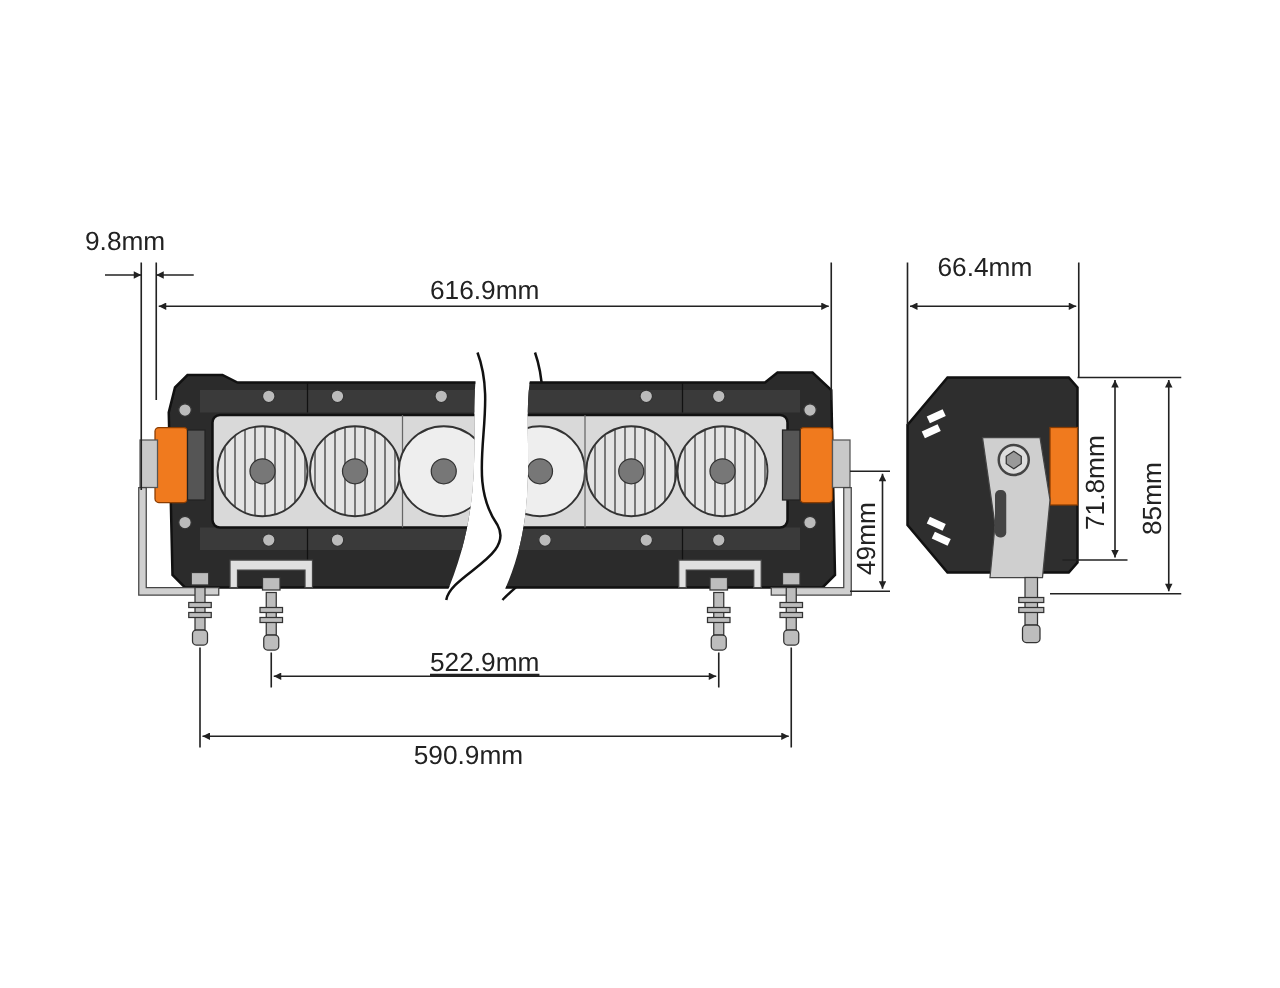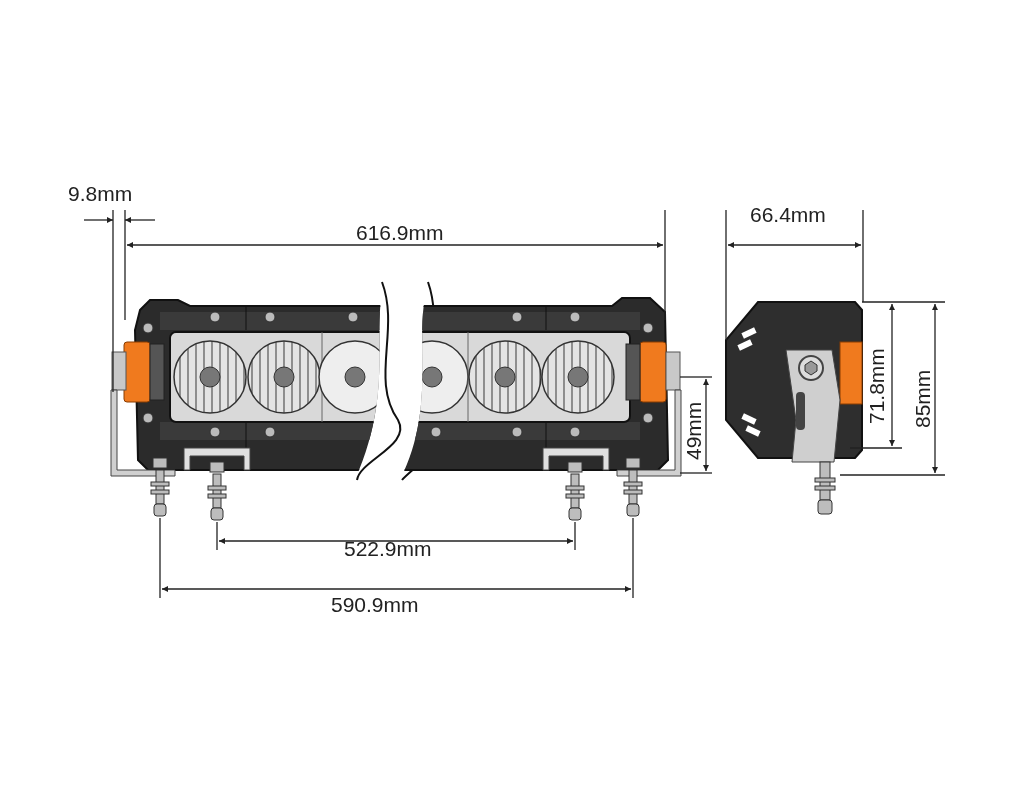--- a/index.html
+++ b/index.html
@@ -179,19 +179,19 @@
     <line x1="728" y1="245" x2="861" y2="245" marker-start="url(#arr)" marker-end="url(#arr)"></line>
     <line x1="862" y1="302" x2="945" y2="302"></line>
     <line x1="850" y1="448" x2="902" y2="448"></line>
     <line x1="840" y1="475" x2="945" y2="475"></line>
     <line x1="892" y1="304" x2="892" y2="446" marker-start="url(#arr)" marker-end="url(#arr)"></line>
     <line x1="935" y1="304" x2="935" y2="473" marker-start="url(#arr)" marker-end="url(#arr)"></line>
   </g>
 </svg>
 
 <div class="dim-label" style="left:68px;top:183px;">9.8mm</div>
-<div class="dim-label" style="left:356px;top:222px;">616.9mm</div>
-<div class="dim-label" style="left:344px;top:538px;">522.9mm</div>
+<div class="dim-label" style="left:344px;top:222px;">616.9mm</div>
+<div class="dim-label" style="left:344px;top:520px;text-decoration:underline;">522.9mm</div>
 <div class="dim-label" style="left:331px;top:594px;">590.9mm</div>
 <div class="dim-label" style="left:750px;top:204px;">66.4mm</div>
 <div class="dim-label vert" style="left:683px;top:460px;">49mm</div>
 <div class="dim-label vert" style="left:866px;top:424px;">71.8mm</div>
 <div class="dim-label vert" style="left:912px;top:428px;">85mm</div>
 
 </body></html>

